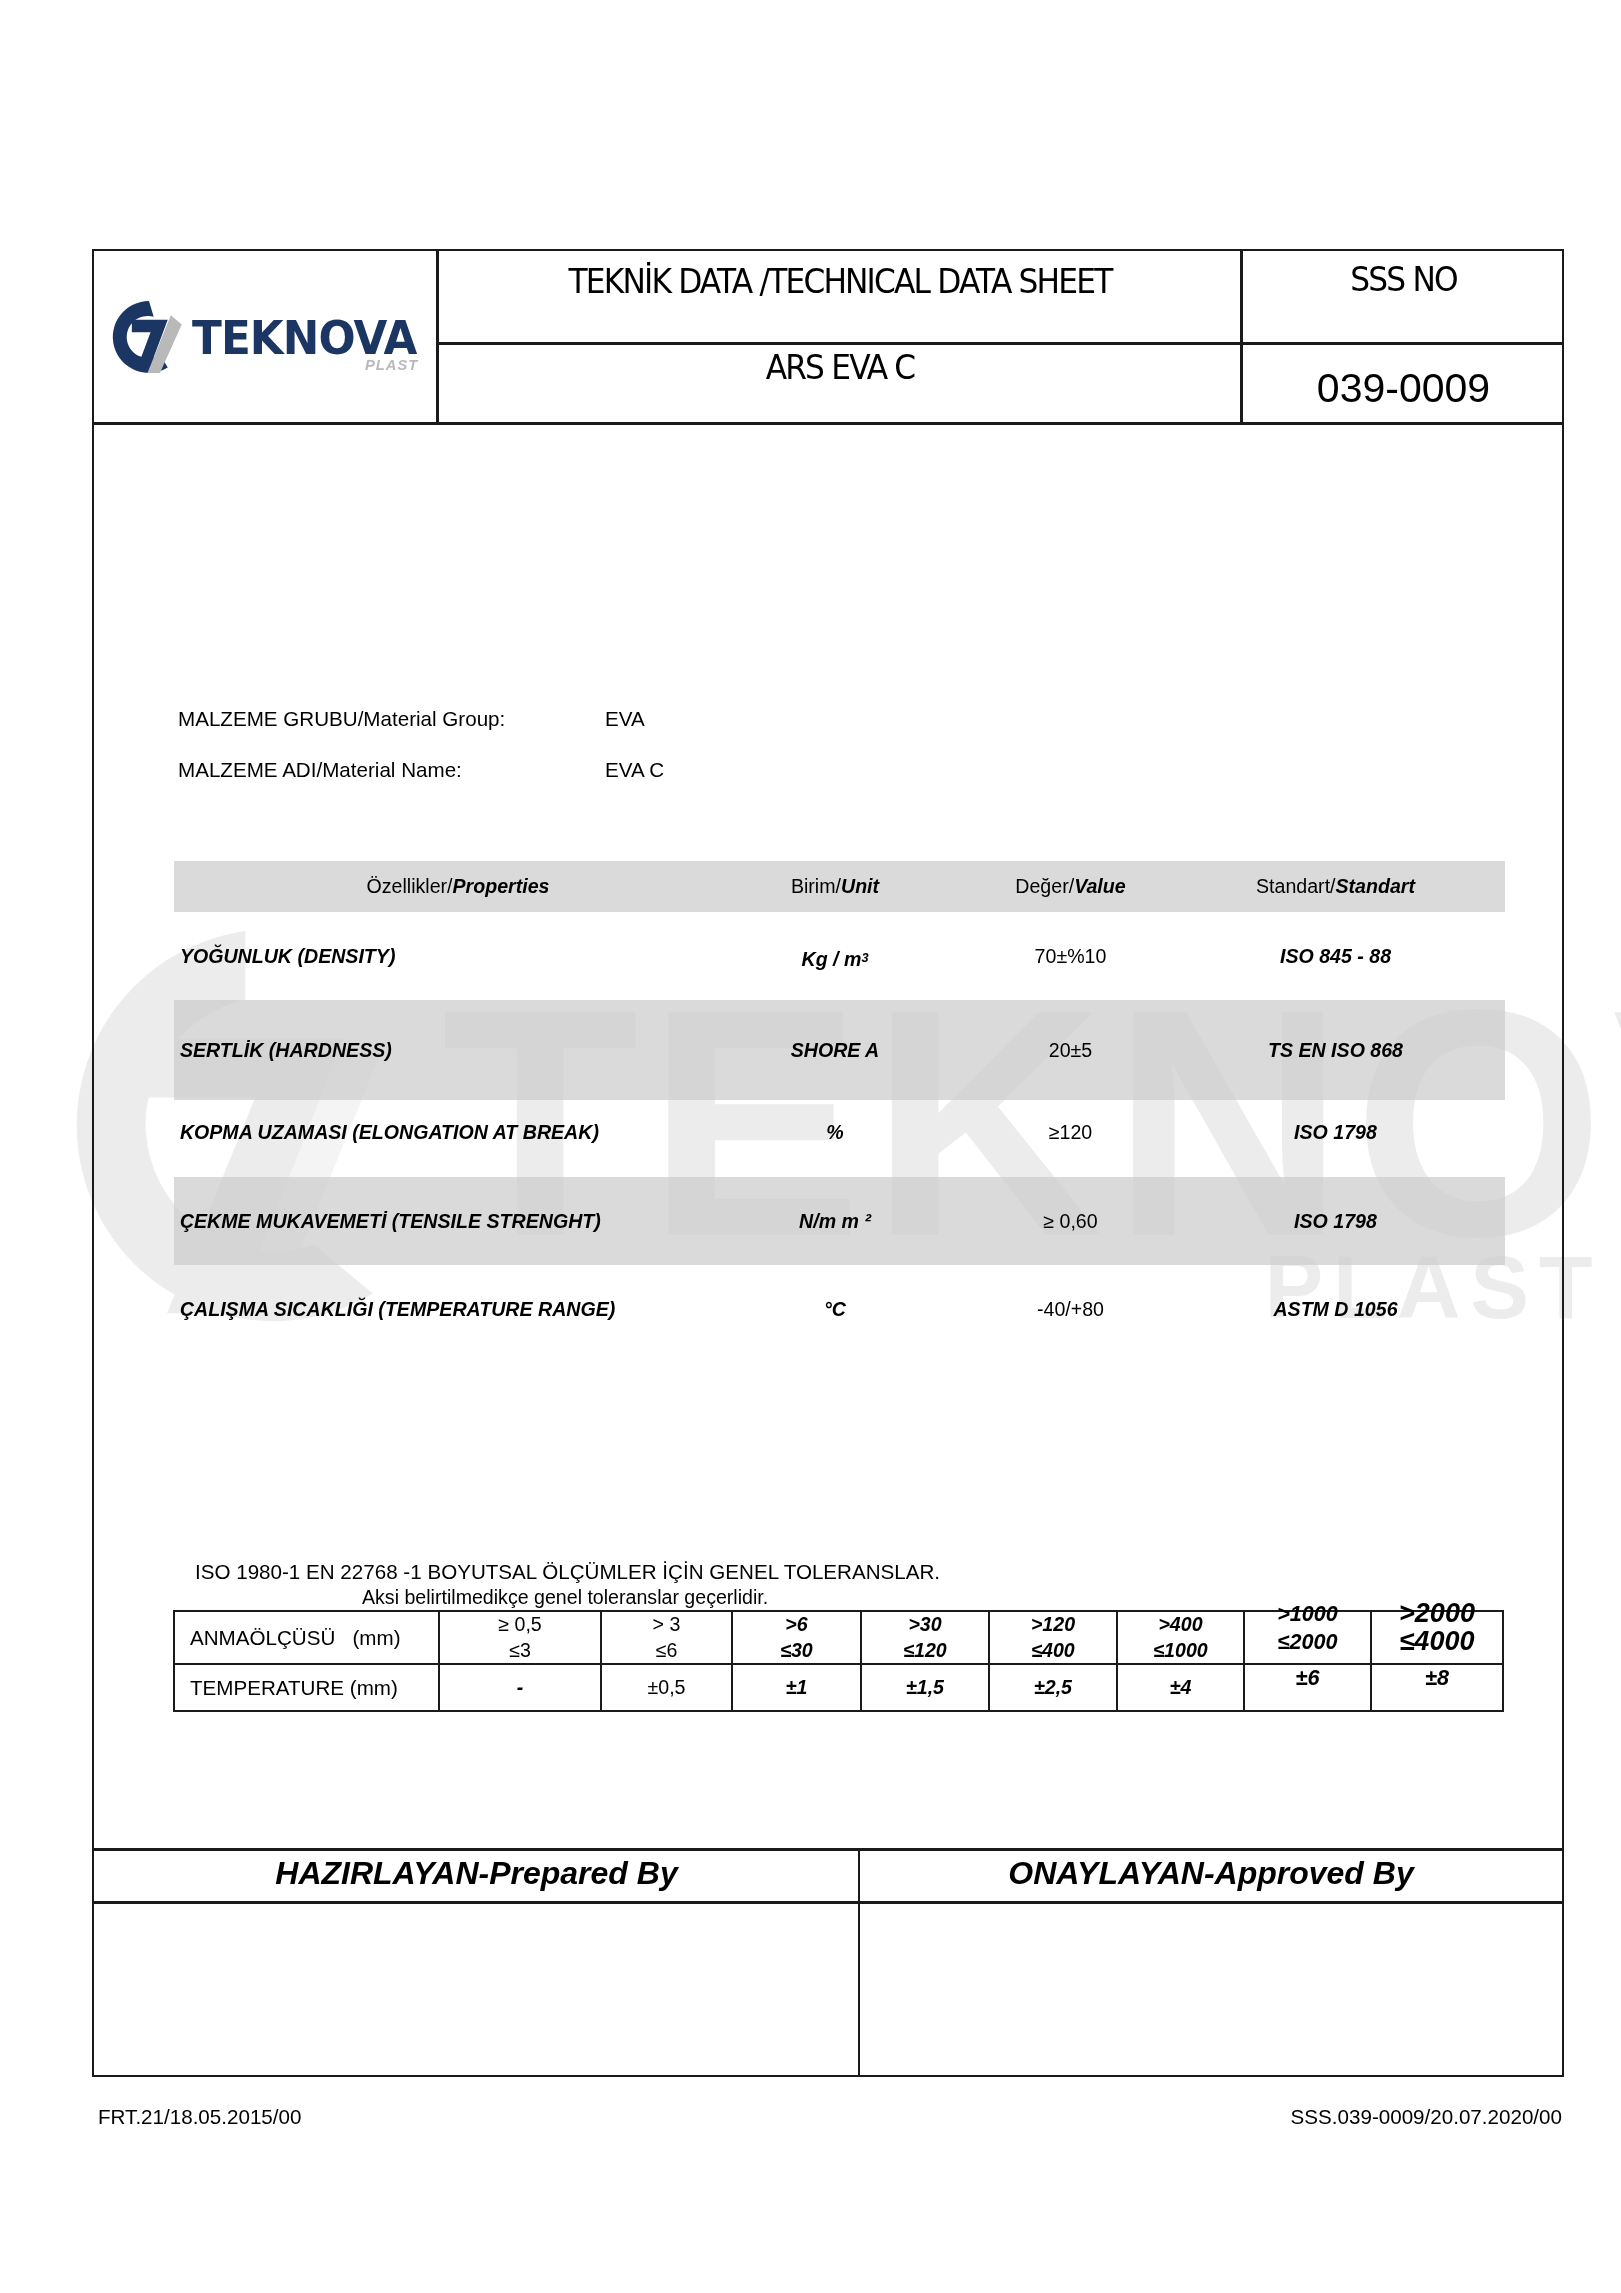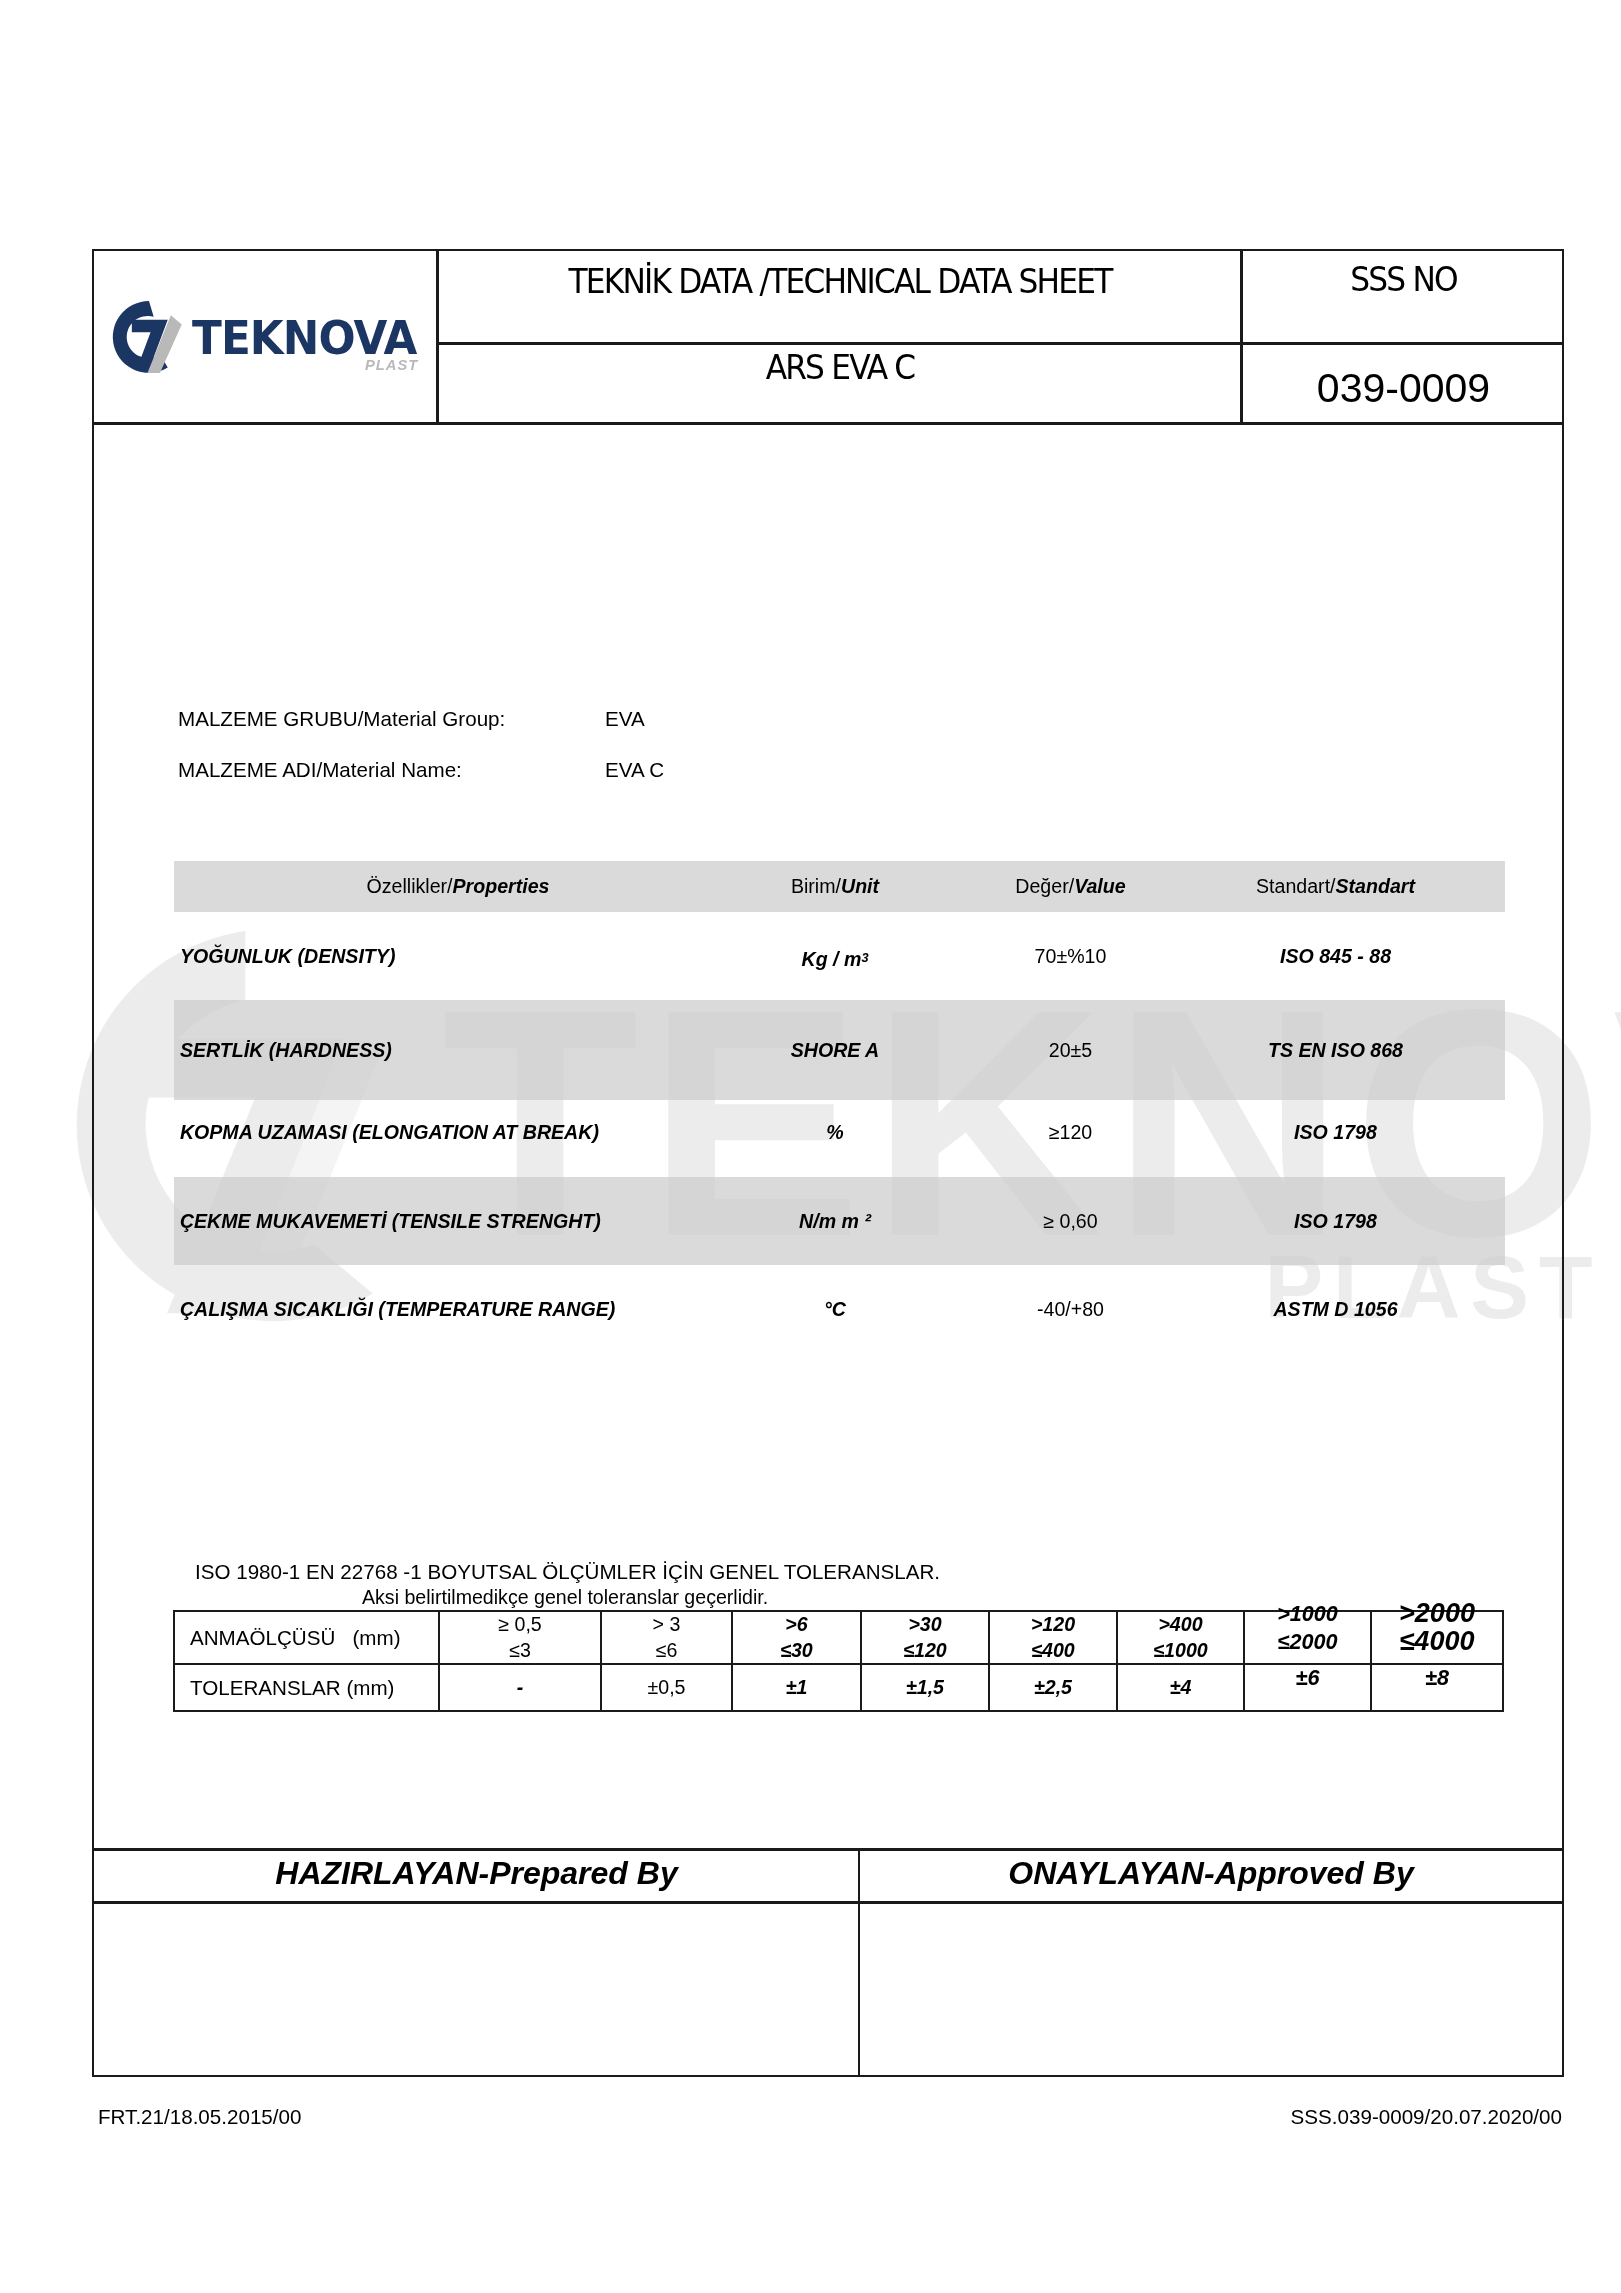--- a/index.html
+++ b/index.html
@@ -191,21 +191,21 @@
     <td class="bi" style="font-size:21.6px; line-height:27.4px; vertical-align:top;">
           <div style="margin-top:-11.8px;">&gt;1000</div>
           <div>≤2000</div>
         </td>
     <td class="bi" style="font-size:27px; line-height:27.4px; vertical-align:top;">
           <div style="margin-top:-11.8px;">&gt;2000</div>
           <div>≤4000</div>
         </td>
   </tr>
   <tr class="r2">
-    <td class="first">TOLERANSLAR (mm)</td>
+    <td class="first">TEMPERATURE (mm)</td>
     <td class="bi">-</td>
     <td>±0,5</td>
     <td class="bi">±1</td>
     <td class="bi">±1,5</td>
     <td class="bi">±2,5</td>
     <td class="bi">±4</td>
     <td class="bi hi" style="font-size:21.6px;">±6</td>
     <td class="bi hi" style="font-size:21.6px;">±8</td>
   </tr>
 </tbody>

